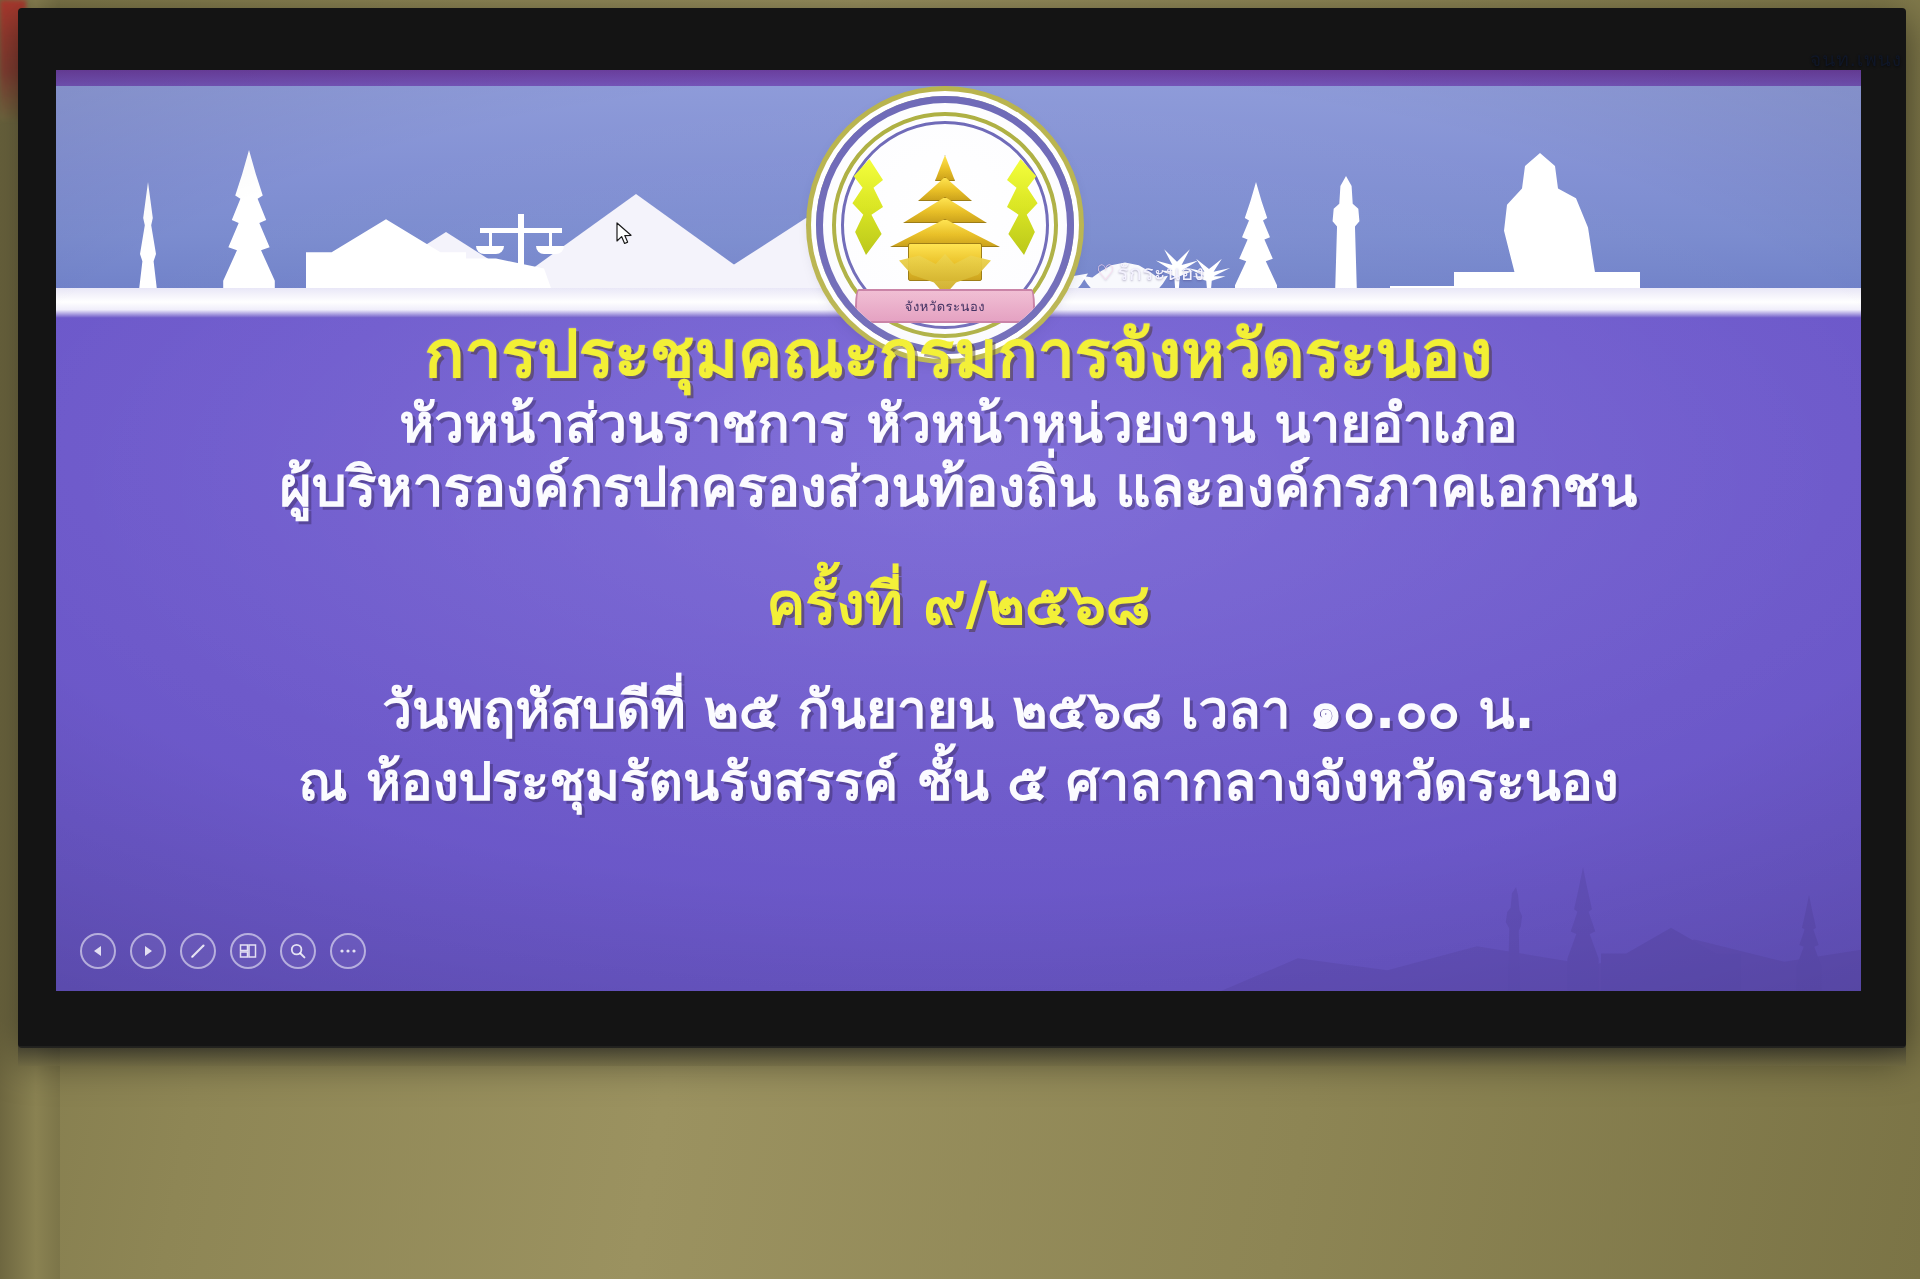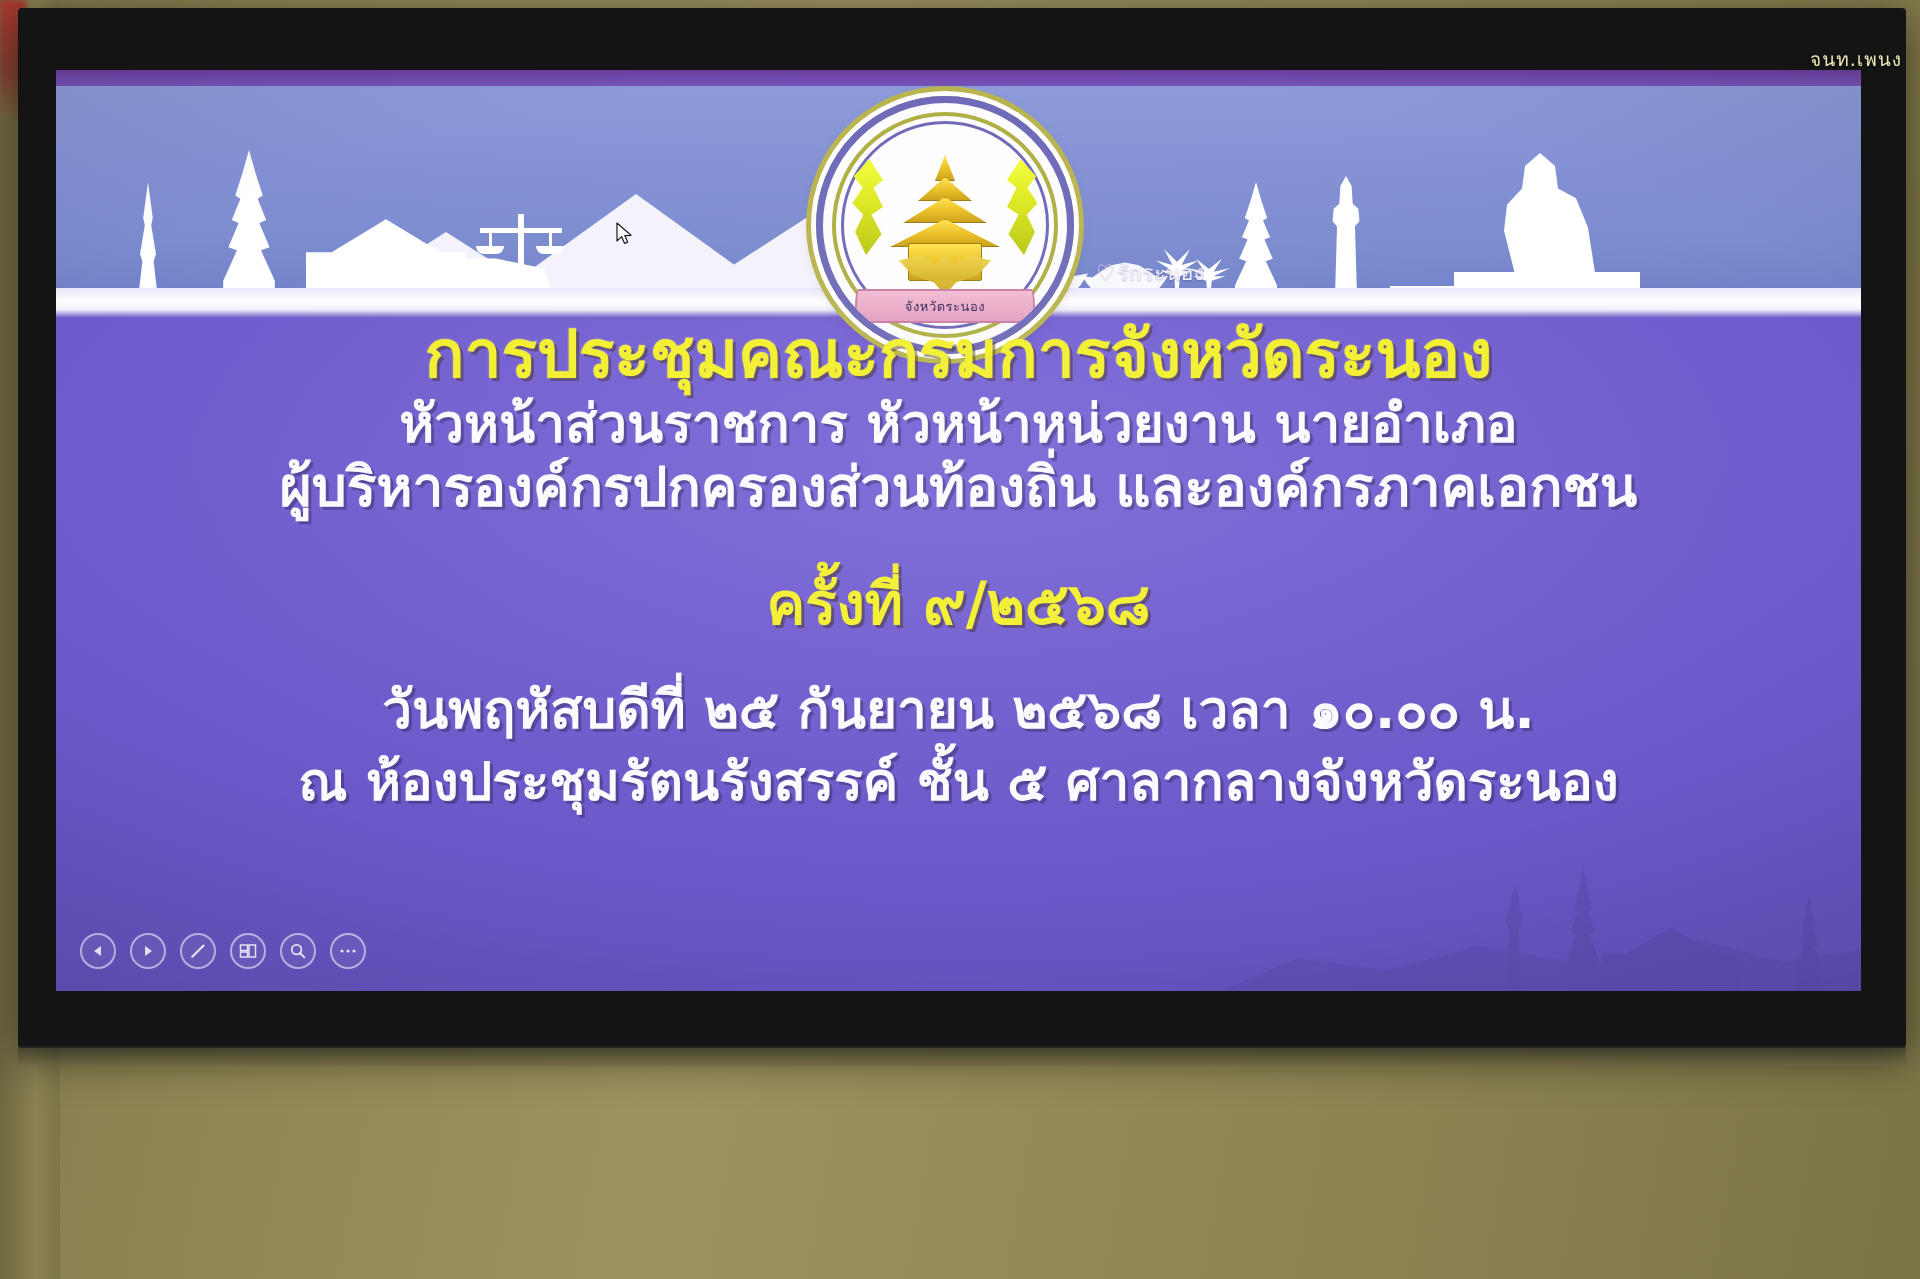--- a/index.html
+++ b/index.html
@@ -291,21 +291,21 @@
 
   
   .cursor{
     position:absolute; left:560px; top:152px; width:18px; height:26px;
     z-index:60;
   }
 
   
   .corner-text{
     position:absolute; right:18px; top:44px;
-    color:#fef9c3; font-size:19px; letter-spacing:1px;
+    color:#0f172a; font-size:19px; letter-spacing:1px;
     text-shadow:0 1px 3px rgba(0,0,0,.6);
     white-space:nowrap; z-index:80;
     opacity:.92;
   }
 </style>
 </head>
 <body>
 
 <div class="room">
   <div class="wall-left"></div>

